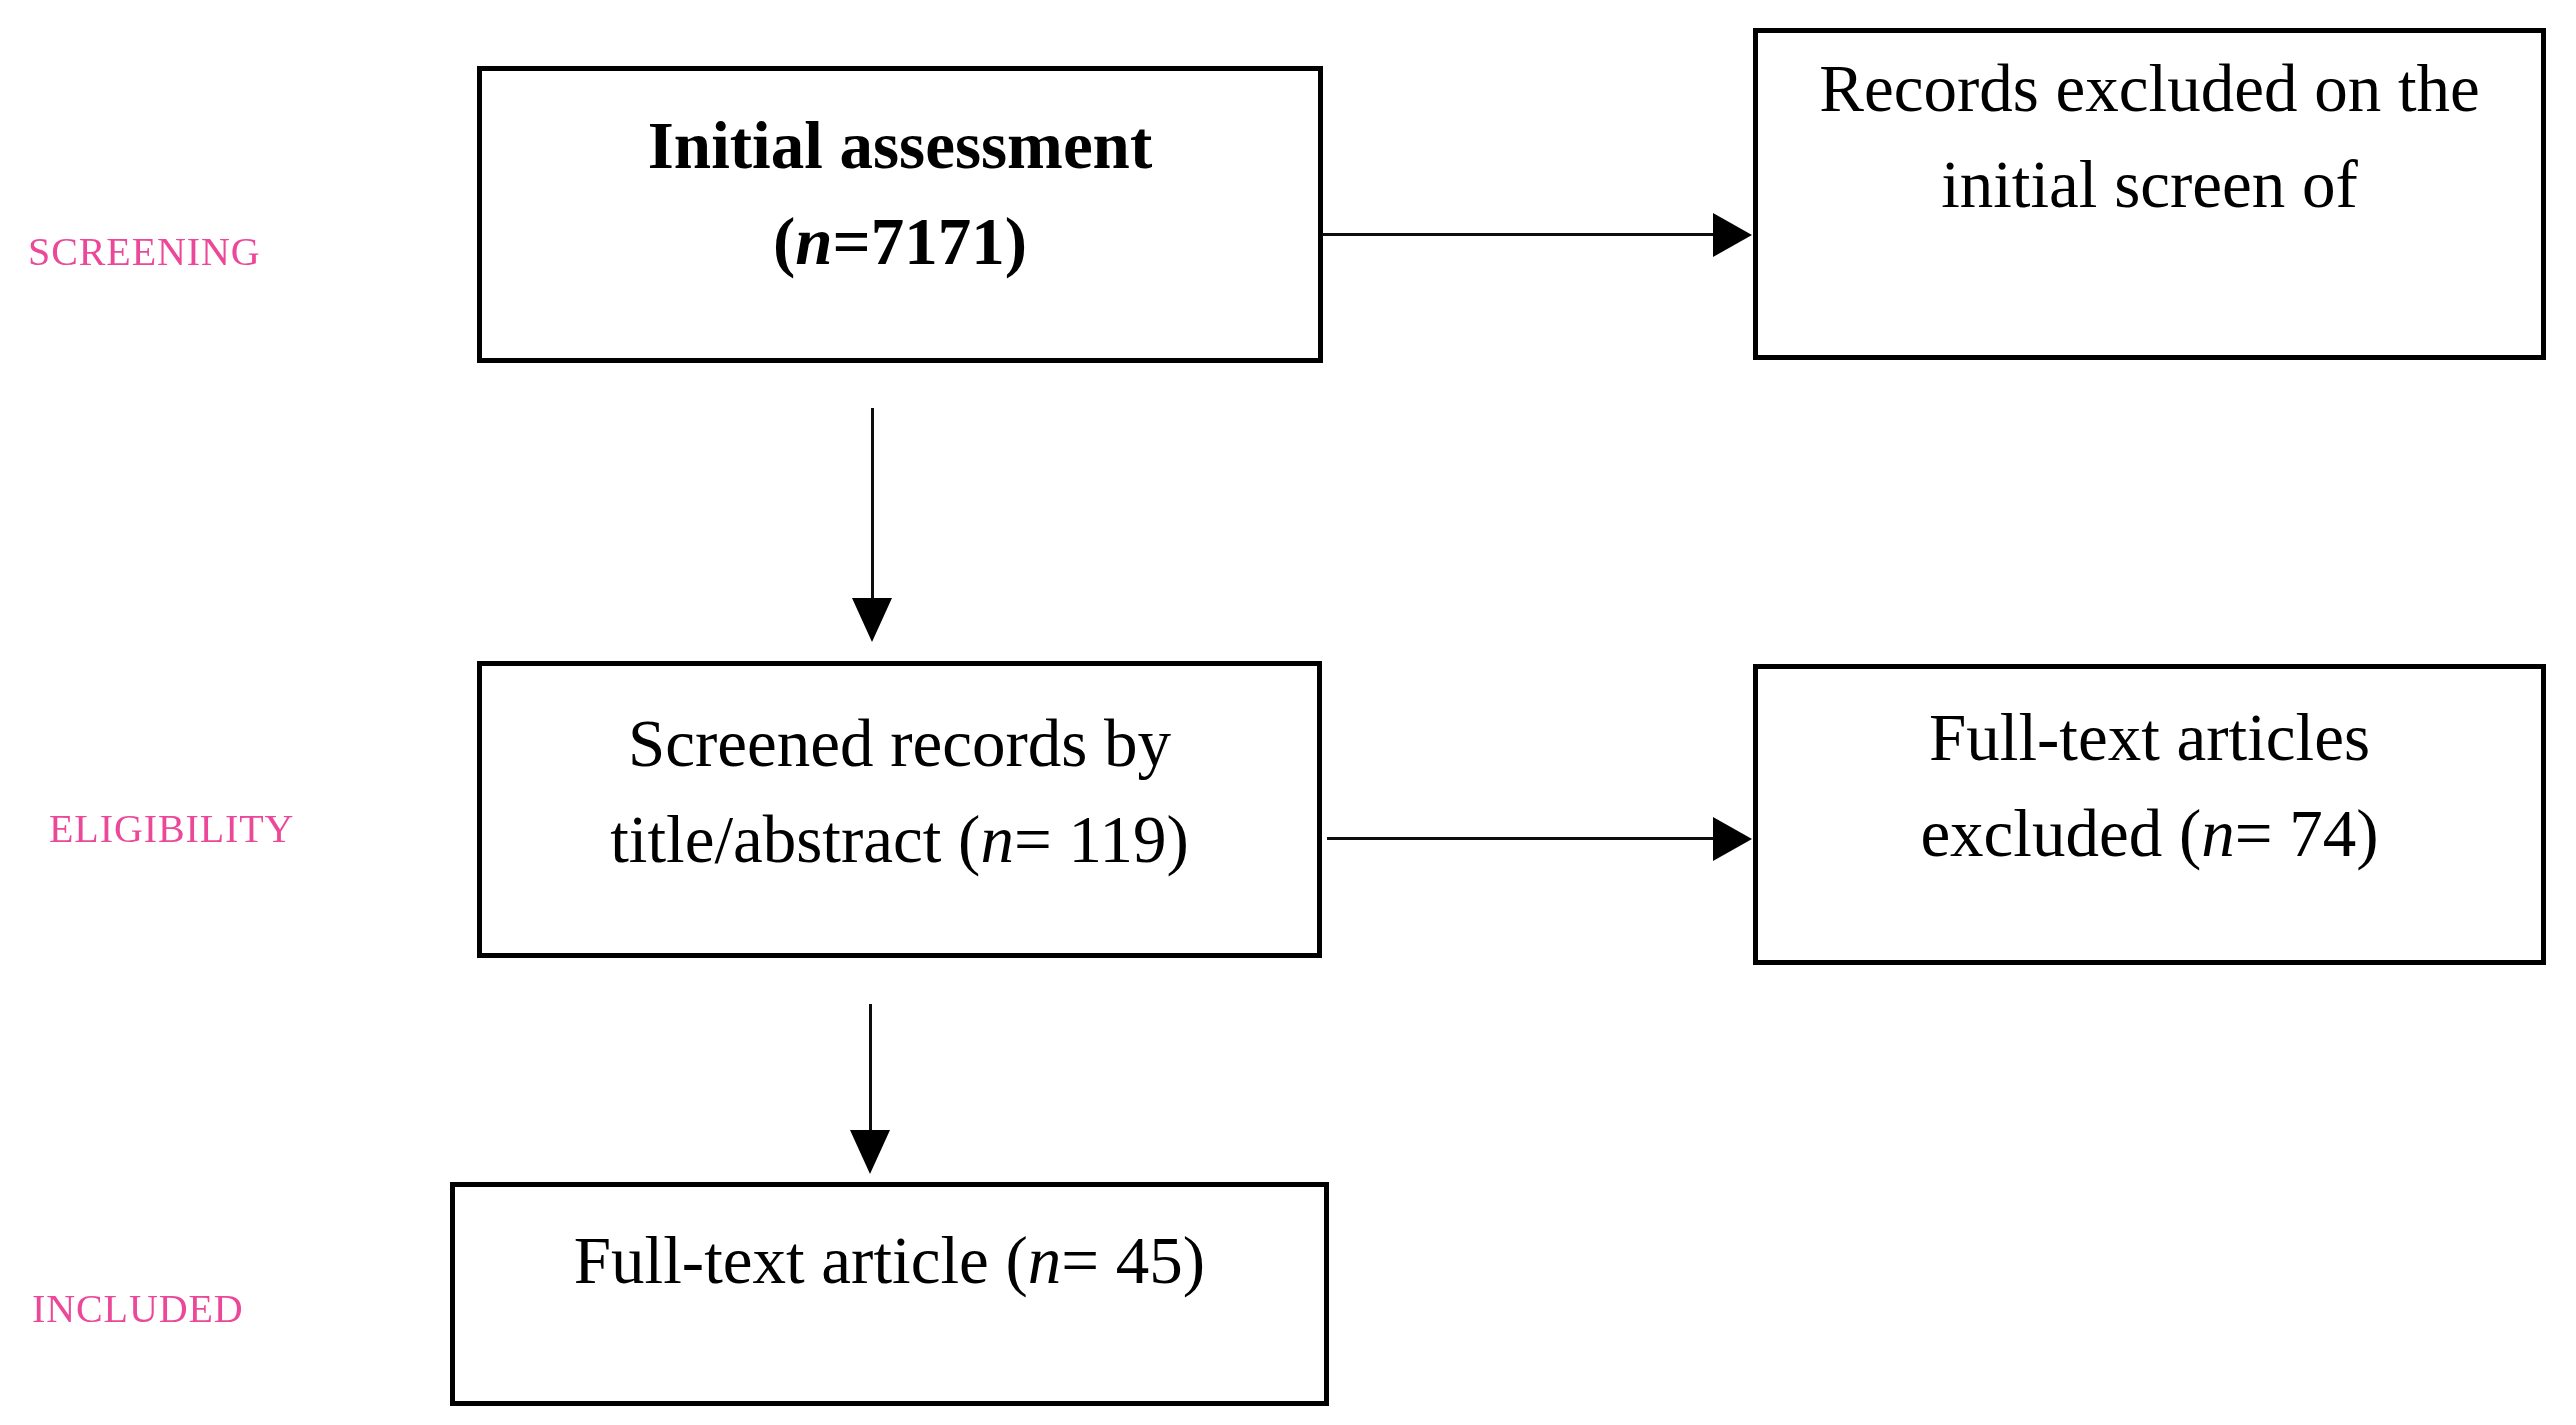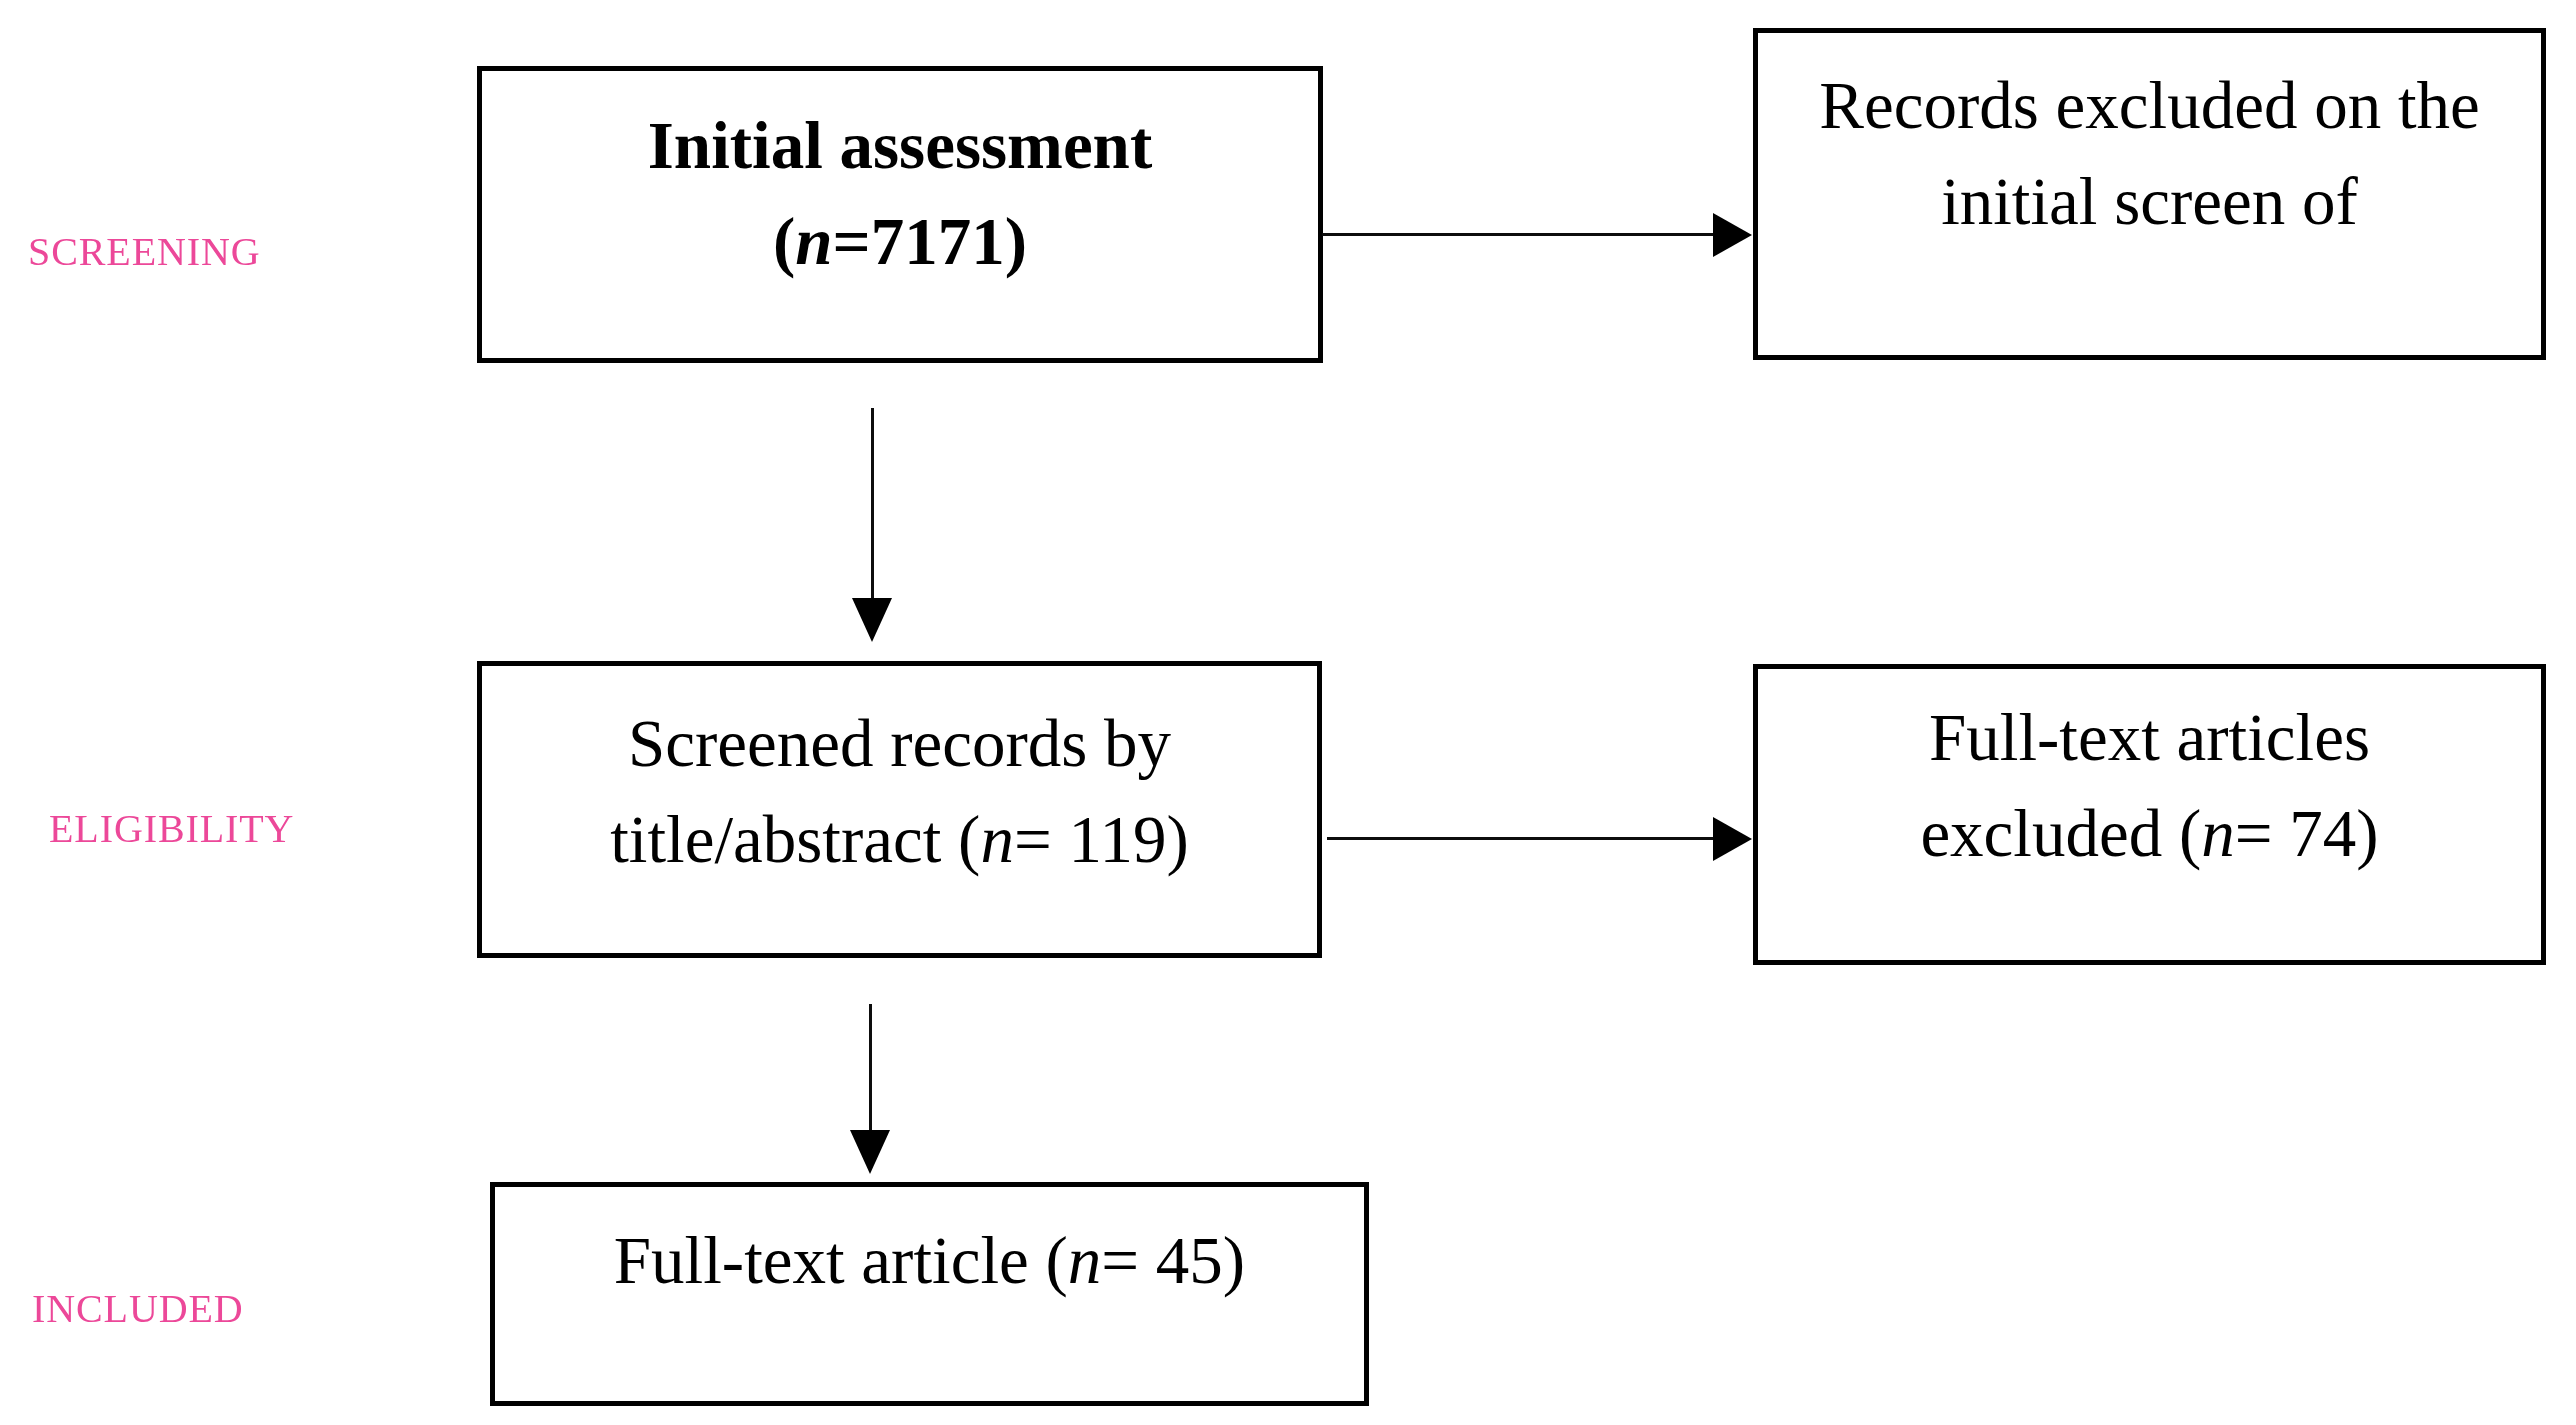--- a/index.html
+++ b/index.html
@@ -74,36 +74,36 @@
 
   <div class="stage-label" style="left:49px; top:793px;">ELIGIBILITY</div>
 
   <div class="stage-label" style="left:32px; top:1273px;">INCLUDED</div>
 
   <div class="flow-box" style="left:477px; top:66px; width:846px; height:297px; padding-top:26px;font-weight:bold;">
     <span class="bline">Initial assessment</span>
     <span class="bline"><span>(</span><span class="nvar">n</span><span>=7171)</span></span>
   </div>
 
-  <div class="flow-box" style="left:1753px; top:28px; width:793px; height:332px; padding-top:24px;">
+  <div class="flow-box" style="left:1753px; top:28px; width:793px; height:332px; padding-top:7px;">
     <span class="bline">Records excluded on the</span>
     <span class="bline">initial screen of</span>
   </div>
 
   <div class="flow-box" style="left:477px; top:661px; width:845px; height:297px; padding-top:29px;font-family:Liberation Serif, serif;">
     <span class="bline">Screened records by</span>
     <span class="bline"><span>title/abstract (</span><span class="nvar">n</span><span>= 119)</span></span>
   </div>
 
   <div class="flow-box" style="left:1753px; top:664px; width:793px; height:301px; padding-top:19.6px;">
     <span class="bline">Full-text articles</span>
     <span class="bline"><span>excluded (</span><span class="nvar">n</span><span>= 74)</span></span>
   </div>
 
-  <div class="flow-box" style="left:450px; top:1182px; width:879px; height:224px; padding-top:25px;margin-left:40px;">
+  <div class="flow-box" style="left:450px; top:1182px; width:879px; height:224px; padding-top:25px;">
     <span class="bline"><span>Full-text article (</span><span class="nvar">n</span><span>= 45)</span></span>
   </div>
 
   <div>
     <div class="arrow-line-v" style="left:871px; top:408px; height:191px;"></div>
     <div class="arrow-head-down" style="left:852px; top:598px;"></div>
   </div>
 
   <div>
     <div class="arrow-line-h" style="left:1322px; top:233px; width:395px;"></div>

